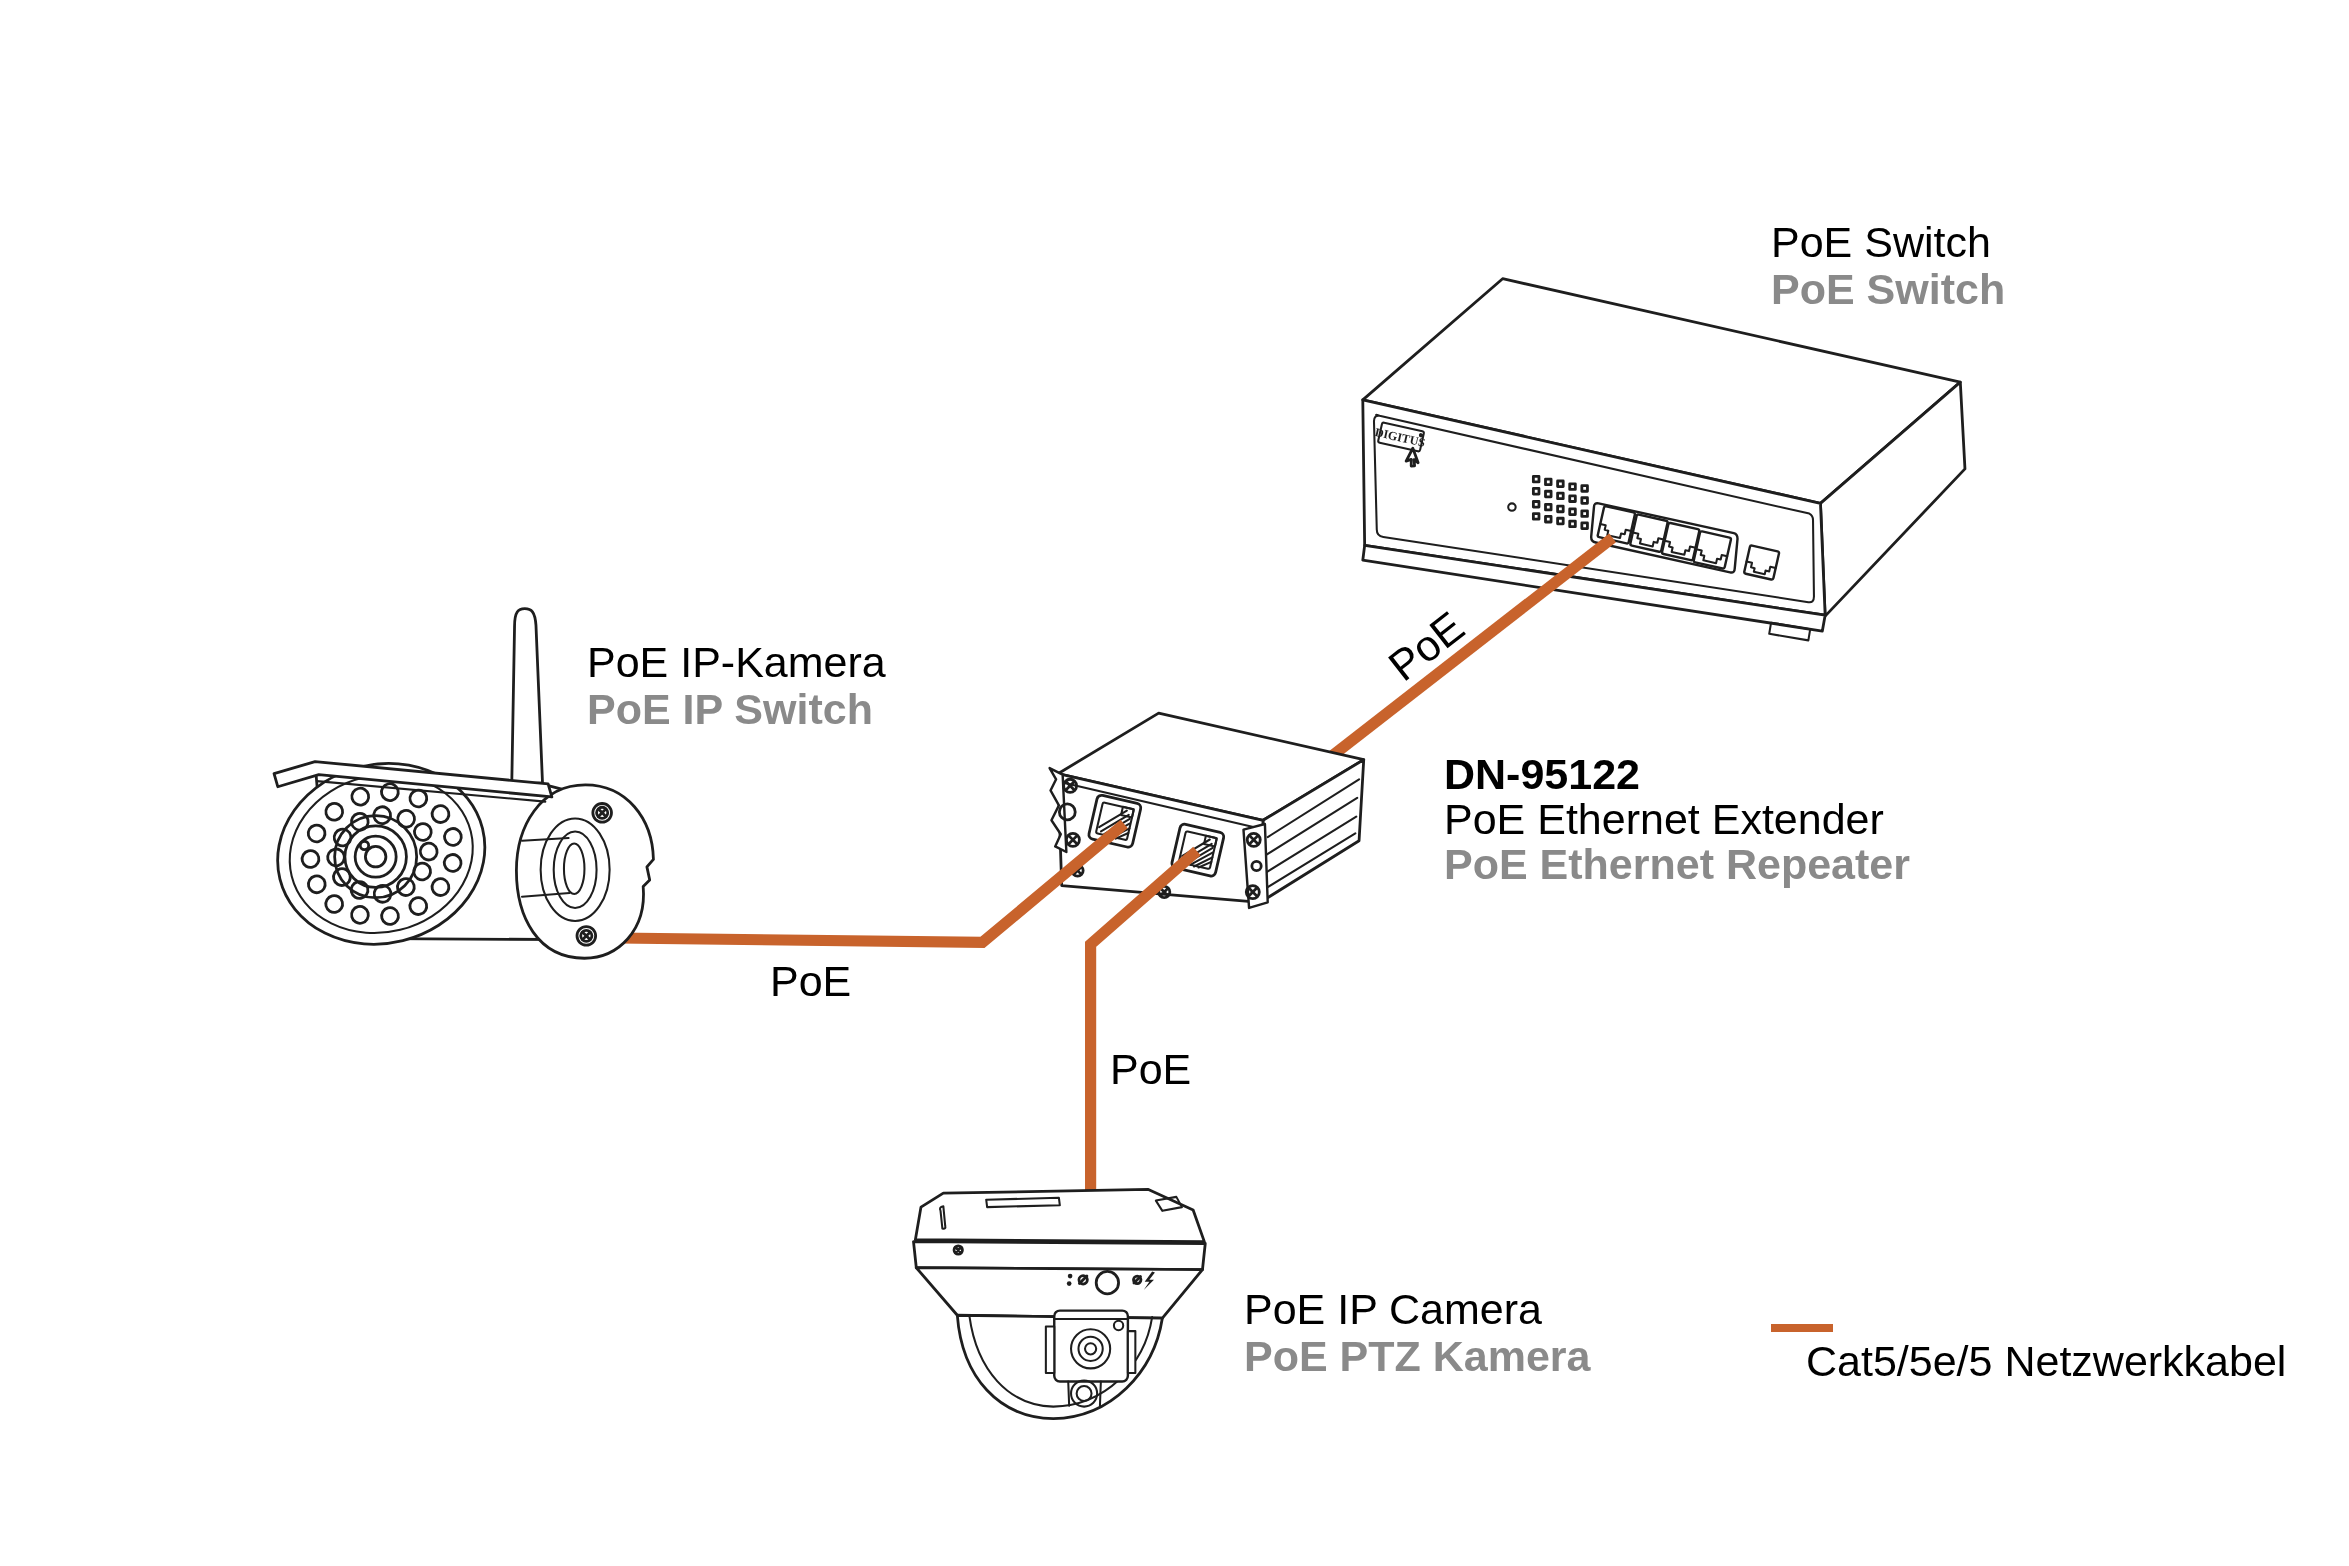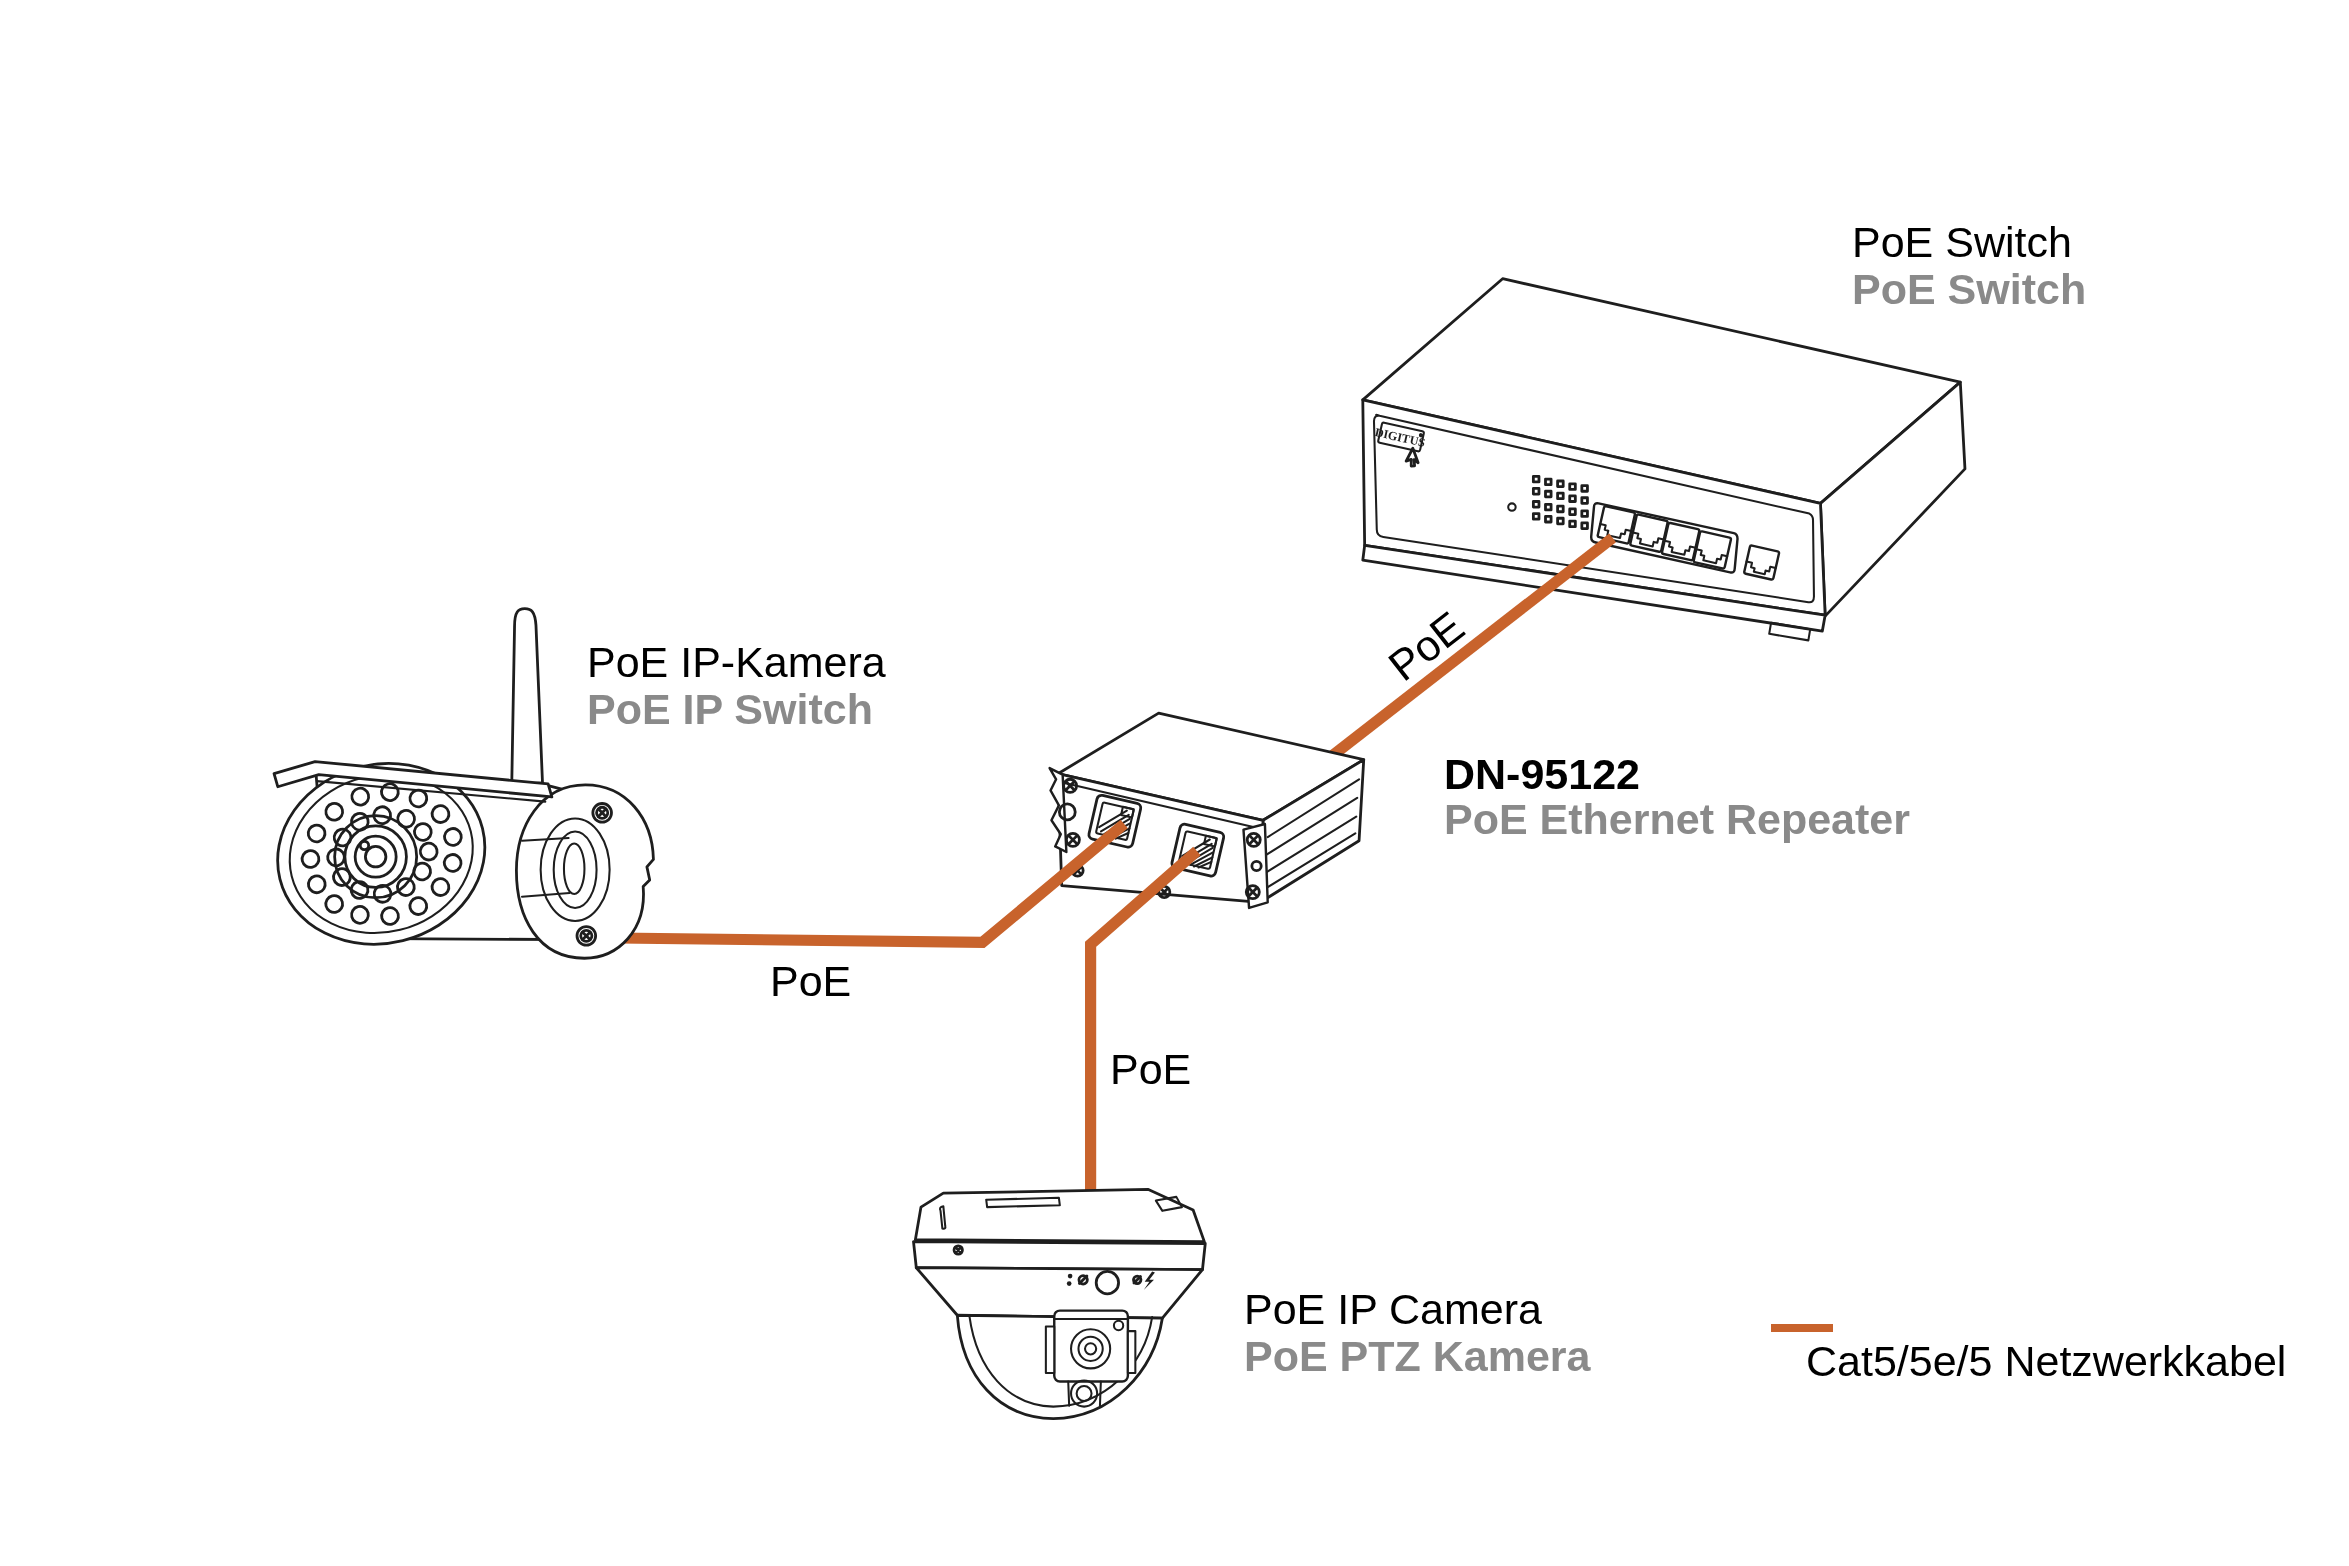--- a/index.html
+++ b/index.html
@@ -265,32 +265,33 @@
           <circle class="thin" cx="1170" cy="1447" r="13"></circle>
           <circle class="thin" cx="1170" cy="1447" r="6"></circle>
         <circle class="thin" cx="1200" cy="1422" r="5"></circle>
         <path class="thin" d="M1146,1482 L1147,1508 M1181,1482 L1180,1508"></path>
         <circle class="thin" cx="1163" cy="1495" r="14"></circle>
           <circle class="thin" cx="1163" cy="1495" r="8"></circle>
       </g>
     </g>
   </svg>
 
-  <div class="label" style="left:1852px;top:219px">
+  <div class="label" style="left:1771px;top:219px">
     <div>PoE Switch</div>
     <div class="en">PoE Switch</div>
   </div>
 
   <div class="label" style="left:587px;top:639px">
     <div>PoE IP-Kamera</div>
     <div class="en">PoE IP Switch</div>
   </div>
 
   <div class="label lh48" style="left:1406px;top:752px">
     <div class="model">DN-95122</div>
+    <div>PoE Ethernet Extender</div>
     <div class="en">PoE Ethernet Repeater</div>
   </div>
 
   <div class="label" style="left:1244px;top:1286px">
     <div>PoE IP Camera</div>
     <div class="en">PoE PTZ Kamera</div>
   </div>
 
   <div class="cable-label" style="left:770px;top:958px">PoE</div>
   <div class="cable-label" style="left:1110px;top:1046px">PoE</div>

